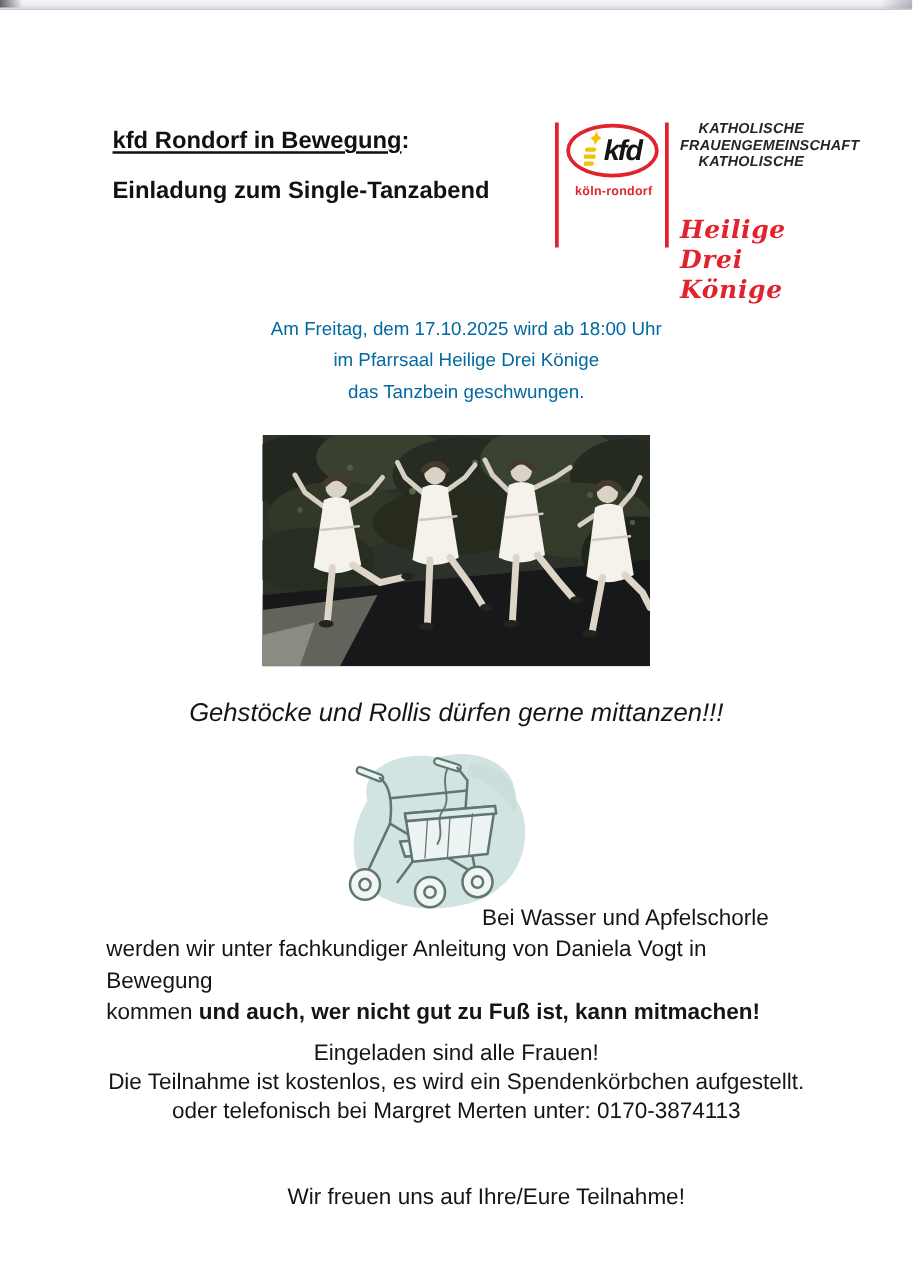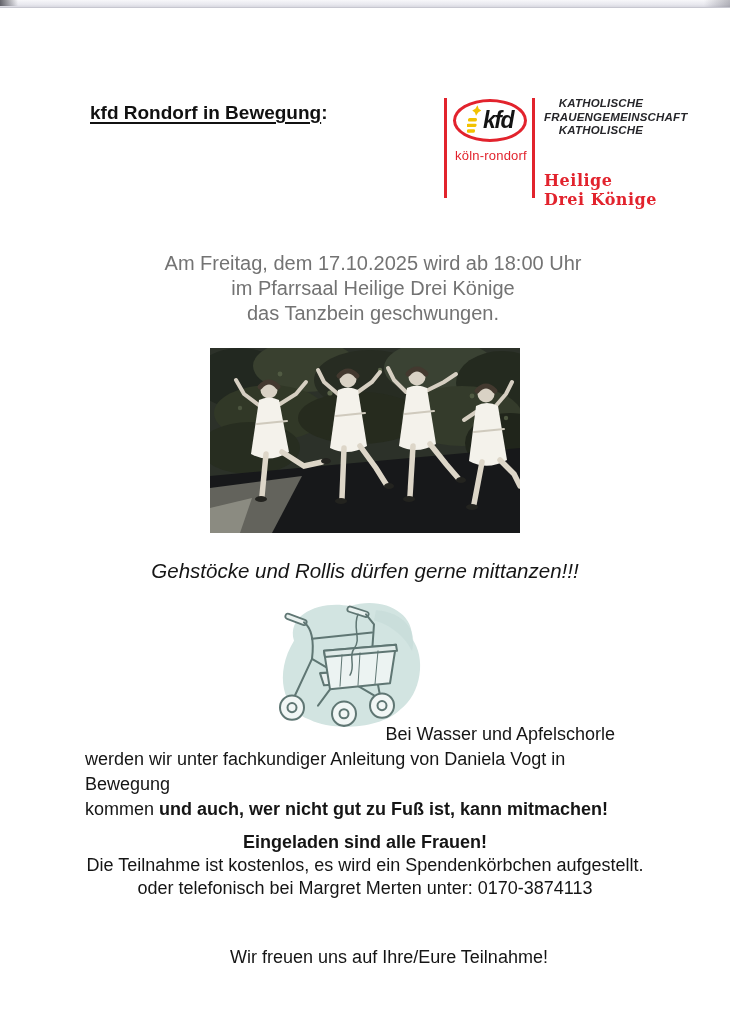--- a/index.html
+++ b/index.html
@@ -34,62 +34,63 @@
   .logo { position:absolute; left:444px; top:96px; width:214px; height:104px; }
   .logo-line { position:absolute; top:2px; bottom:2px; width:3px; background:#e2232d; }
   .logo-line-left { left:0; }
   .logo-line-mid { left:88px; }
   .logo-oval-wrap { position:absolute; left:9px; top:3px; width:76px; text-align:center; }
   .logo-oval {
     width:74px; height:43px; border:3px solid #e2232d; border-radius:50%;
     display:flex; align-items:center; justify-content:center; gap:1px; background:#fff;
   }
   .kfd-acronym { font-weight:bold; font-style:italic; font-size:23px; letter-spacing:-1.5px; color:#141414; }
-  .logo-location { margin-top:6px; color:#e2232d; font-weight:normal; font-size:13px; letter-spacing:.2px; }
+  .logo-location { margin-top:6px; color:#e2232d; font-weight:bold; font-size:10px; letter-spacing:.2px; }
   .logo-right { position:absolute; left:100px; top:1px; right:0; }
   .org-name { font-weight:bold; font-style:italic; font-size:11.5px; line-height:13.5px; color:#26262a; letter-spacing:.2px;text-align:center; }
   .parish-script {
-    margin-top:33px; font-family:"DejaVu Serif", serif; font-weight:bold;
-    color:#e2232d; font-size:16px; letter-spacing:.5px;
-  }
-
-  
-  .intro { position:absolute; left:0; right:0; top:251px; text-align:center; font-size:20px; line-height:25px; color:#737373;margin-left:16px; }
+    margin-top:33px; font-family:"DejaVu Serif", serif; font-style:italic; font-weight:bold;
+    color:#e2232d; font-size:20px; letter-spacing:.5px;
+  }
+
+  
+  .intro { position:absolute; left:0; right:0; top:251px; text-align:center; font-size:15px; line-height:25px; color:#0369a1;margin-left:16px; }
 
   
   .photo { position:absolute; left:210px; top:348px; width:310px; height:185px; }
   .photo svg, .rollator svg { display:block; }
   .rollator { position:absolute; left:258px; top:594px; width:175px; height:140px; }
 
   .slogan { position:absolute; left:0; right:0; top:559px; text-align:center; font-size:20.5px; color:#151515;font-style:italic; }
 
   
   .para { position:absolute; left:85px; right:85px; top:722px; font-size:18px; line-height:25px; color:#151515; }
   .para-line1 { text-align:right; padding-right:30px; }
   .para-line2, .para-line3 { }
 
   
   .invite { position:absolute; left:40px; right:40px; top:831px; text-align:center; font-size:18px; line-height:23px; color:#151515; }
-  .invite-headline { font-weight:bold; }
+  .invite-headline { font-weight:normal; }
   .email-link { color:#2e74b5; text-decoration:underline; cursor:pointer; }
 
   .closing { position:absolute; left:0; right:0; top:946px; text-align:center; font-size:18px; line-height:23px; color:#151515;padding-left:48px; }
 </style>
 </head>
 <body>
 
 <div class="page">
 
   <div class="top-strip">
     <div class="corner-mark"></div>
     <div class="corner-mark-right"></div>
   </div>
 
   <div class="heading">
     <div class="heading-line1"><span class="u">kfd Rondorf in Bewegung</span><span>:</span></div>
+    <div class="heading-line2">Einladung zum Single-Tanzabend</div>
   </div>
 
   <div class="logo">
     <div class="logo-line logo-line-left"></div>
     <div class="logo-oval-wrap">
       <div class="logo-oval">
         <svg width="15" height="32" viewBox="0 0 20 42">
           <g transform="skewX(-8)" fill="#f2c200">
             <path d="M14,0 L16.2,4.5 L20,7 L16.2,9.5 L14,14 L11.8,9.5 L8,7 L11.8,4.5 Z"></path>
             <rect x="4" y="17" width="12" height="4.5" rx="2"></rect>

